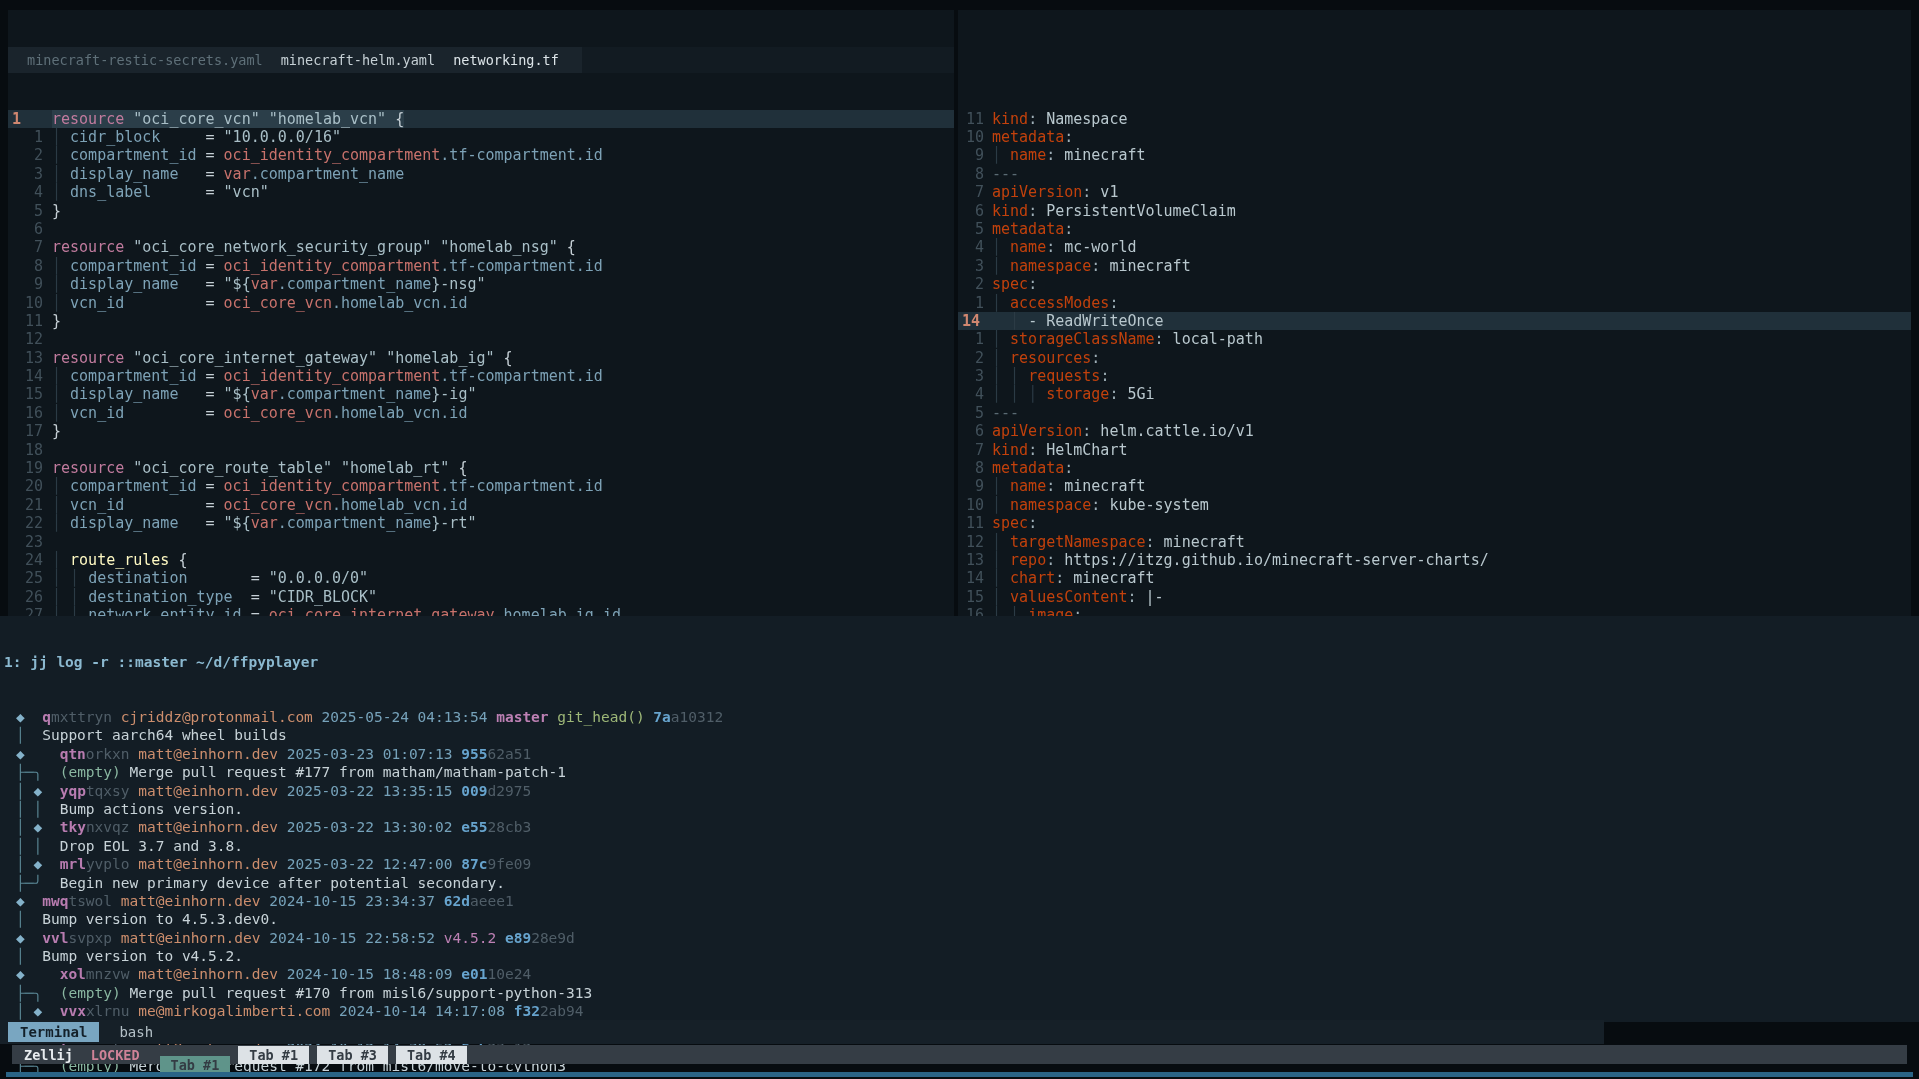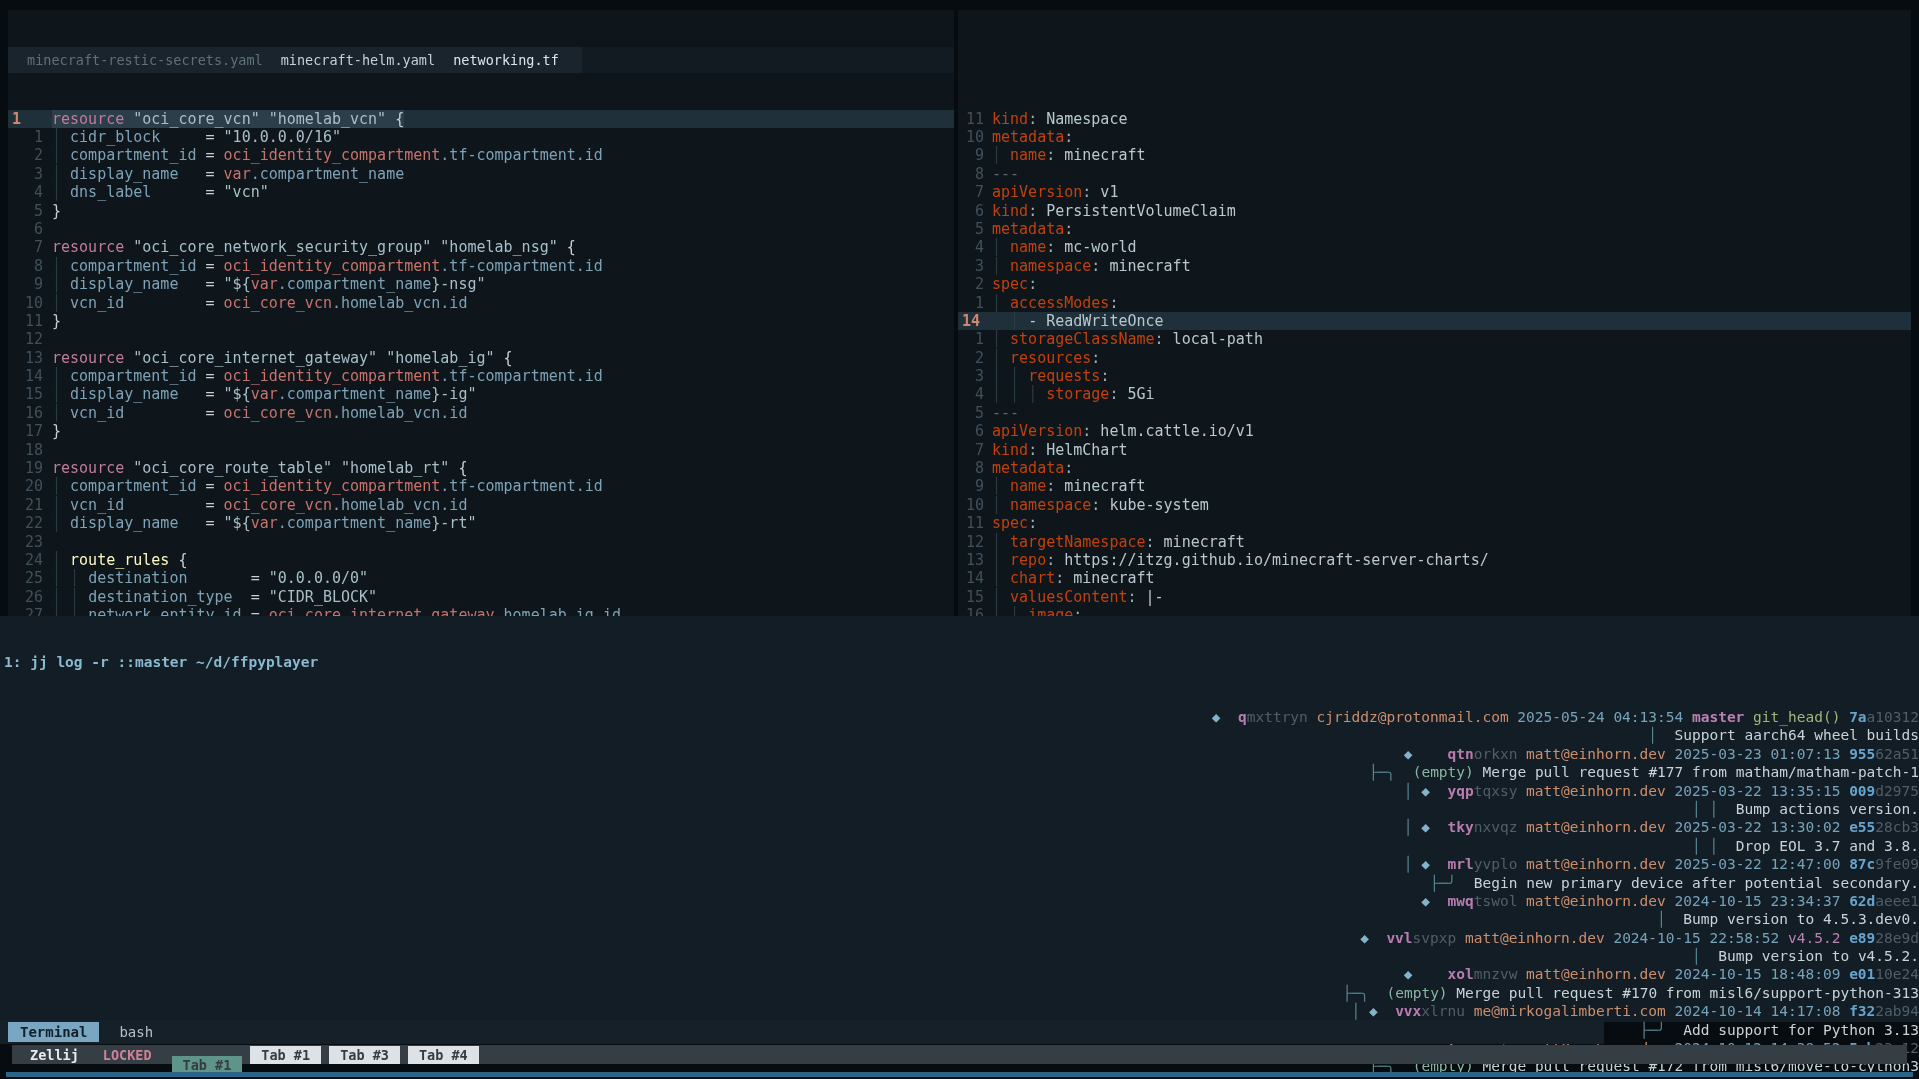--- a/index.html
+++ b/index.html
@@ -24,34 +24,34 @@
   .txt.sel{background:#2b3e49;}
   .footer{height:18.4px;color:#b9c5cb;padding-left:10px;}
   
   .t-pl{color:#b9c8ce}.t-kw{color:#c17b9e}.t-str{color:#a9bfc7}.t-attr{color:#7da2b6}
   .t-ref{color:#c8726c}.t-op{color:#c6d0d6}.t-br{color:#c6d0d6}.t-gd{color:#2b3b45}
   .t-blk{color:#fef9c3}.t-dim{color:#5a6a73}.t-key{color:#c2410c}.t-sep{color:#9fb0b8}.t-val{color:#b9c8ce}
   
   #terminal{position:absolute;left:0;top:616px;width:1919px;height:406px;background:#131d25;
             font-size:14.5px;line-height:18.4px;white-space:pre;}
   .term-title{height:18.4px;padding-left:4px;color:#8bb9d0;font-weight:bold;}
-  .trow{height:18.4px;padding-left:4px;text-align:right;}
+  .trow{height:18.4px;padding-left:16px;}
   .t-g{color:#5a8795}.t-nd{color:#84b2ca}.t-id1{color:#b87cb0;font-weight:bold}.t-id2{color:#505e68}
   .t-em{color:#cd8e6d}.t-dt{color:#76a2ba}.t-brn{color:#bd80b4;font-weight:bold}.t-gh{color:#9eb878}
   .t-h1{color:#67a4ce;font-weight:bold}.t-h2{color:#505e68}.t-emp{color:#8ab7a1}.t-d{color:#c8d3d8}
   .t-tag{color:#bd80b4}
   
   .term-tabs{position:absolute;left:0;top:1020px;width:1604px;height:24px;background:#162028;
              display:flex;align-items:center;font-size:14px;font-weight:bold;}
   .term-tab{margin-left:8px;padding:2px 12px;color:#b4c0c7;font-weight:normal;}
   .term-tab.active{background:#79a6c1;color:#132029;font-weight:bold;}
   
   .statusbar{position:absolute;left:12px;top:1045px;width:1895px;height:19px;background:#353d45;
              display:flex;align-items:center;font-size:13.5px;font-weight:bold;}
-  .sb-app{color:#e8ecef;padding:0 18px;}
+  .sb-app{color:#e8ecef;padding:0 12px;}
   .sb-mode{color:#cf8398;padding:0 12px 0 6px;}
   .sb-tab{margin-left:8px;padding:1px 11px;background:#dde2e6;color:#343c44;}
   .sb-tab.active{background:#5f948a;margin-top:20px;}
   .bottom-line{position:absolute;left:6px;top:1072px;width:1907px;height:5px;background:#2a6486;}
 </style>
 </head>
 <body>
 
 <div class="screen">
 

